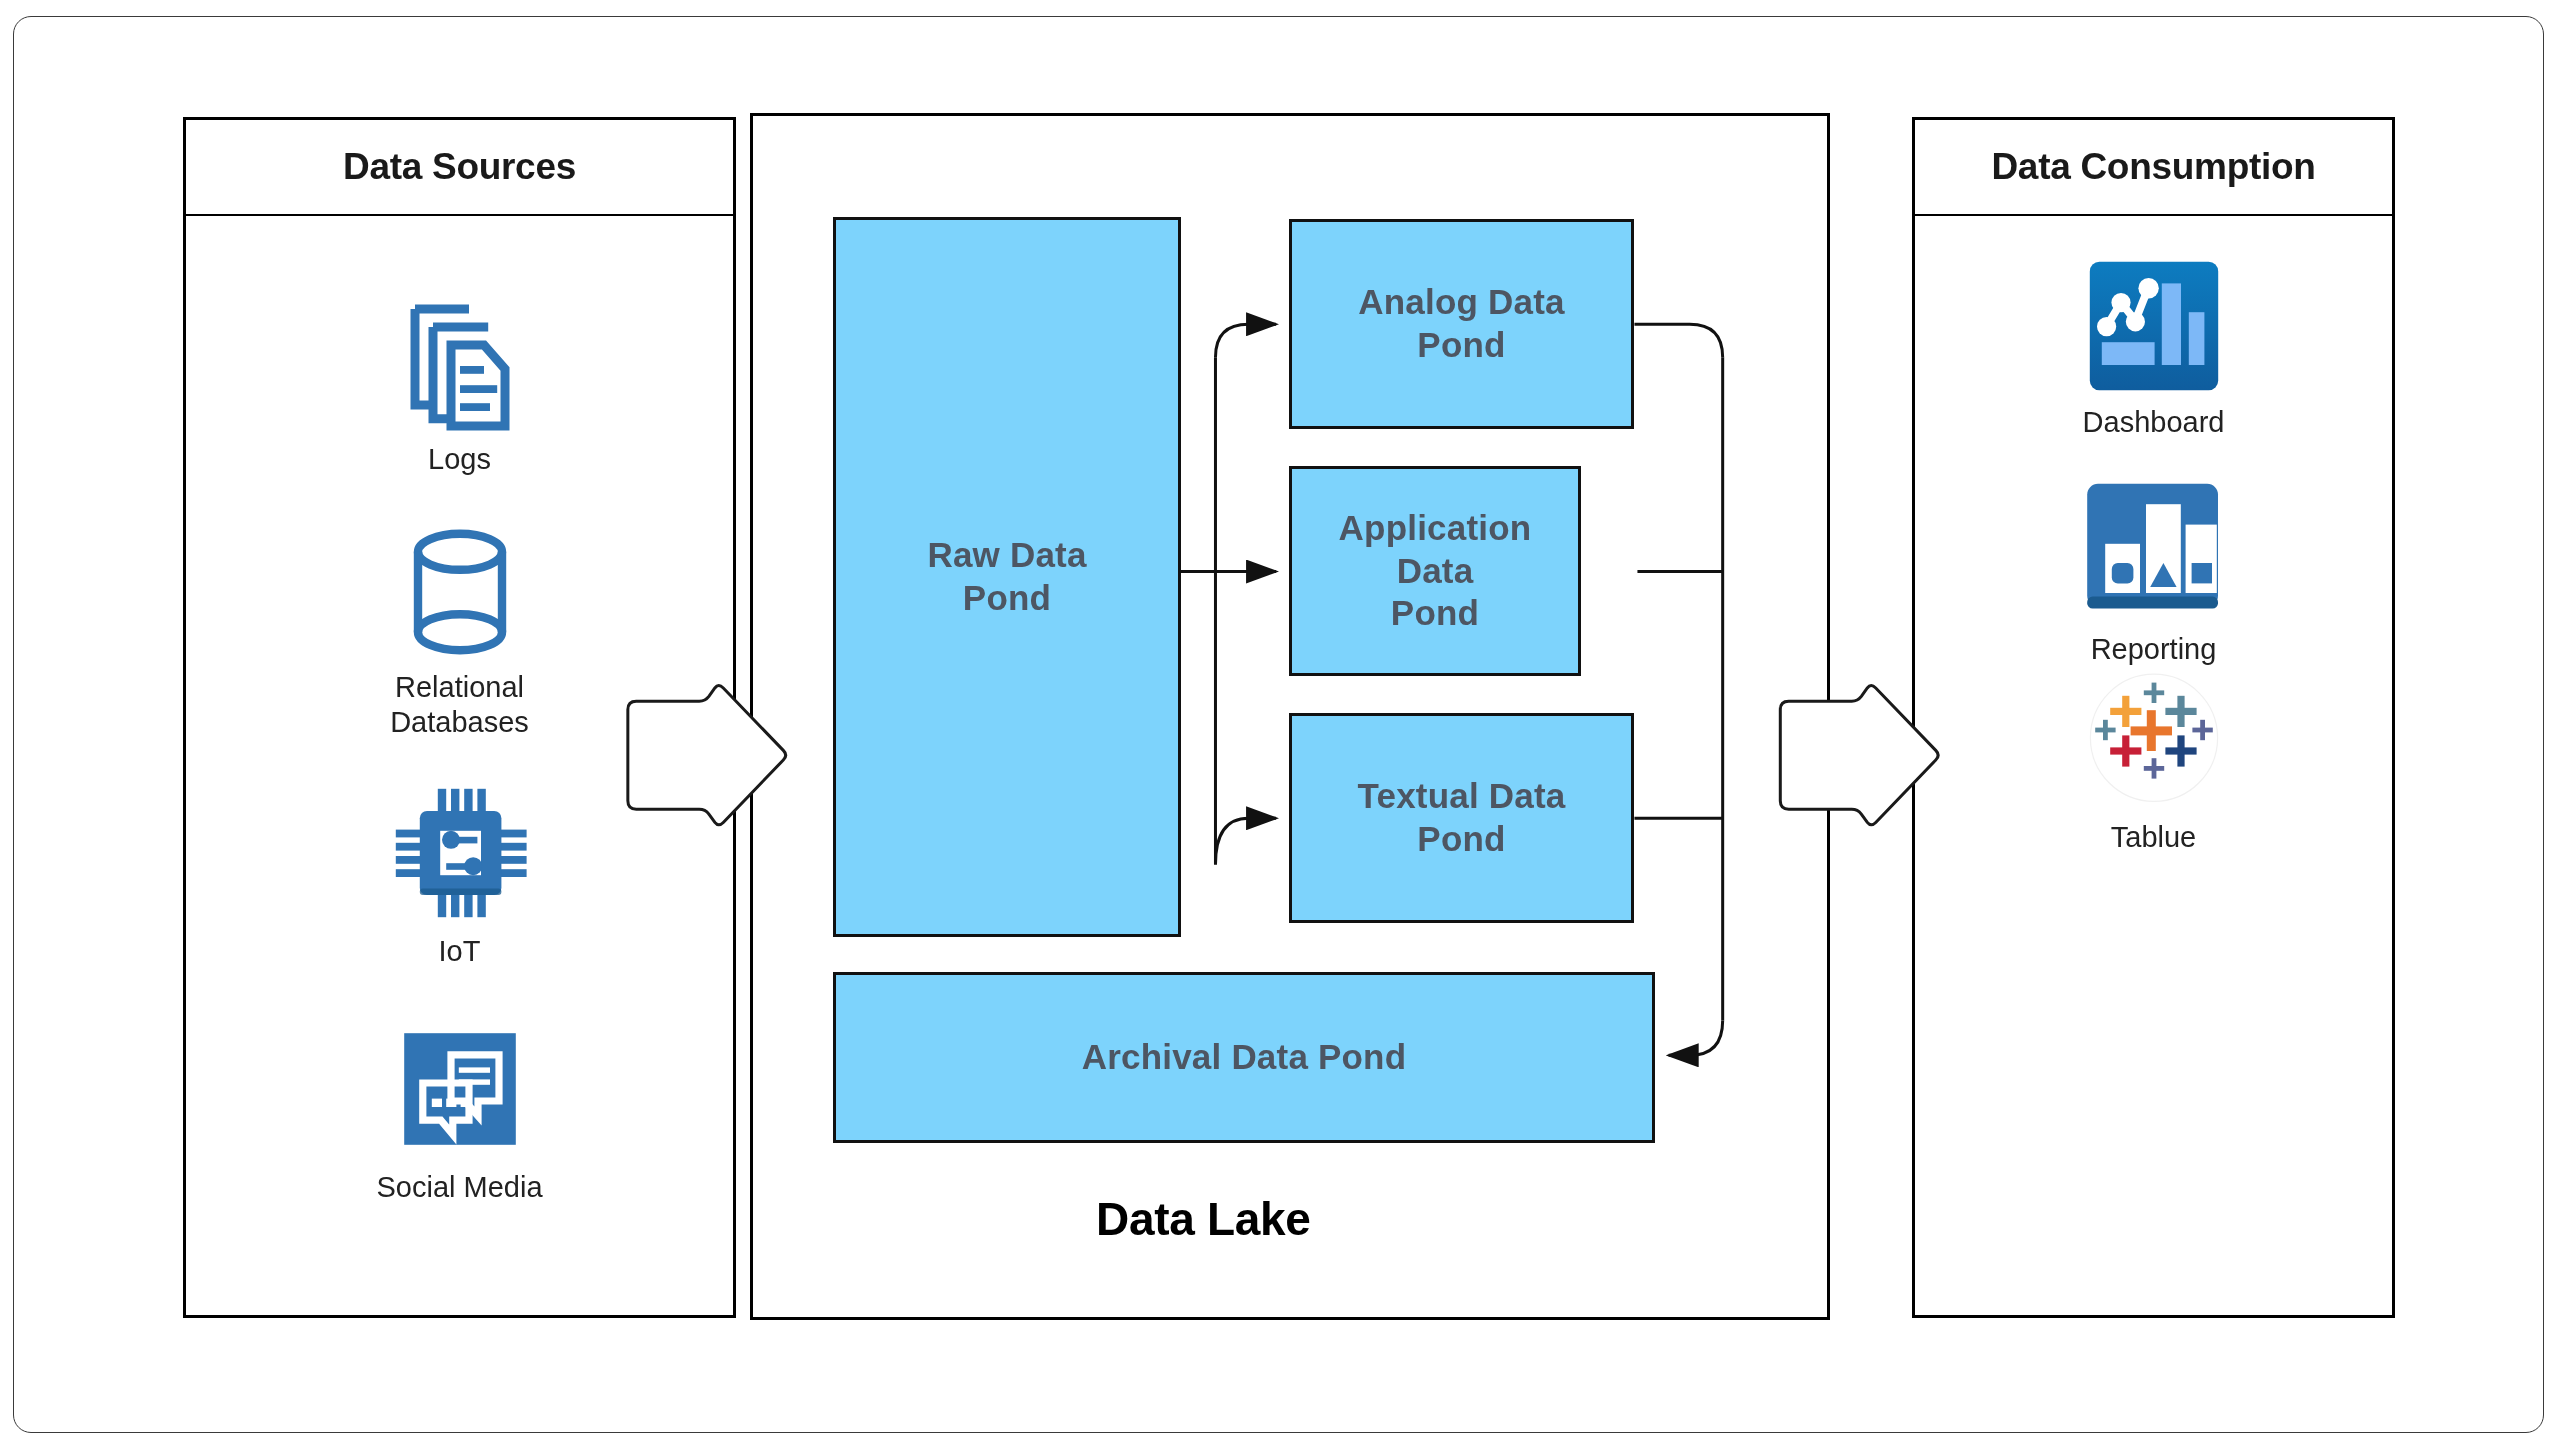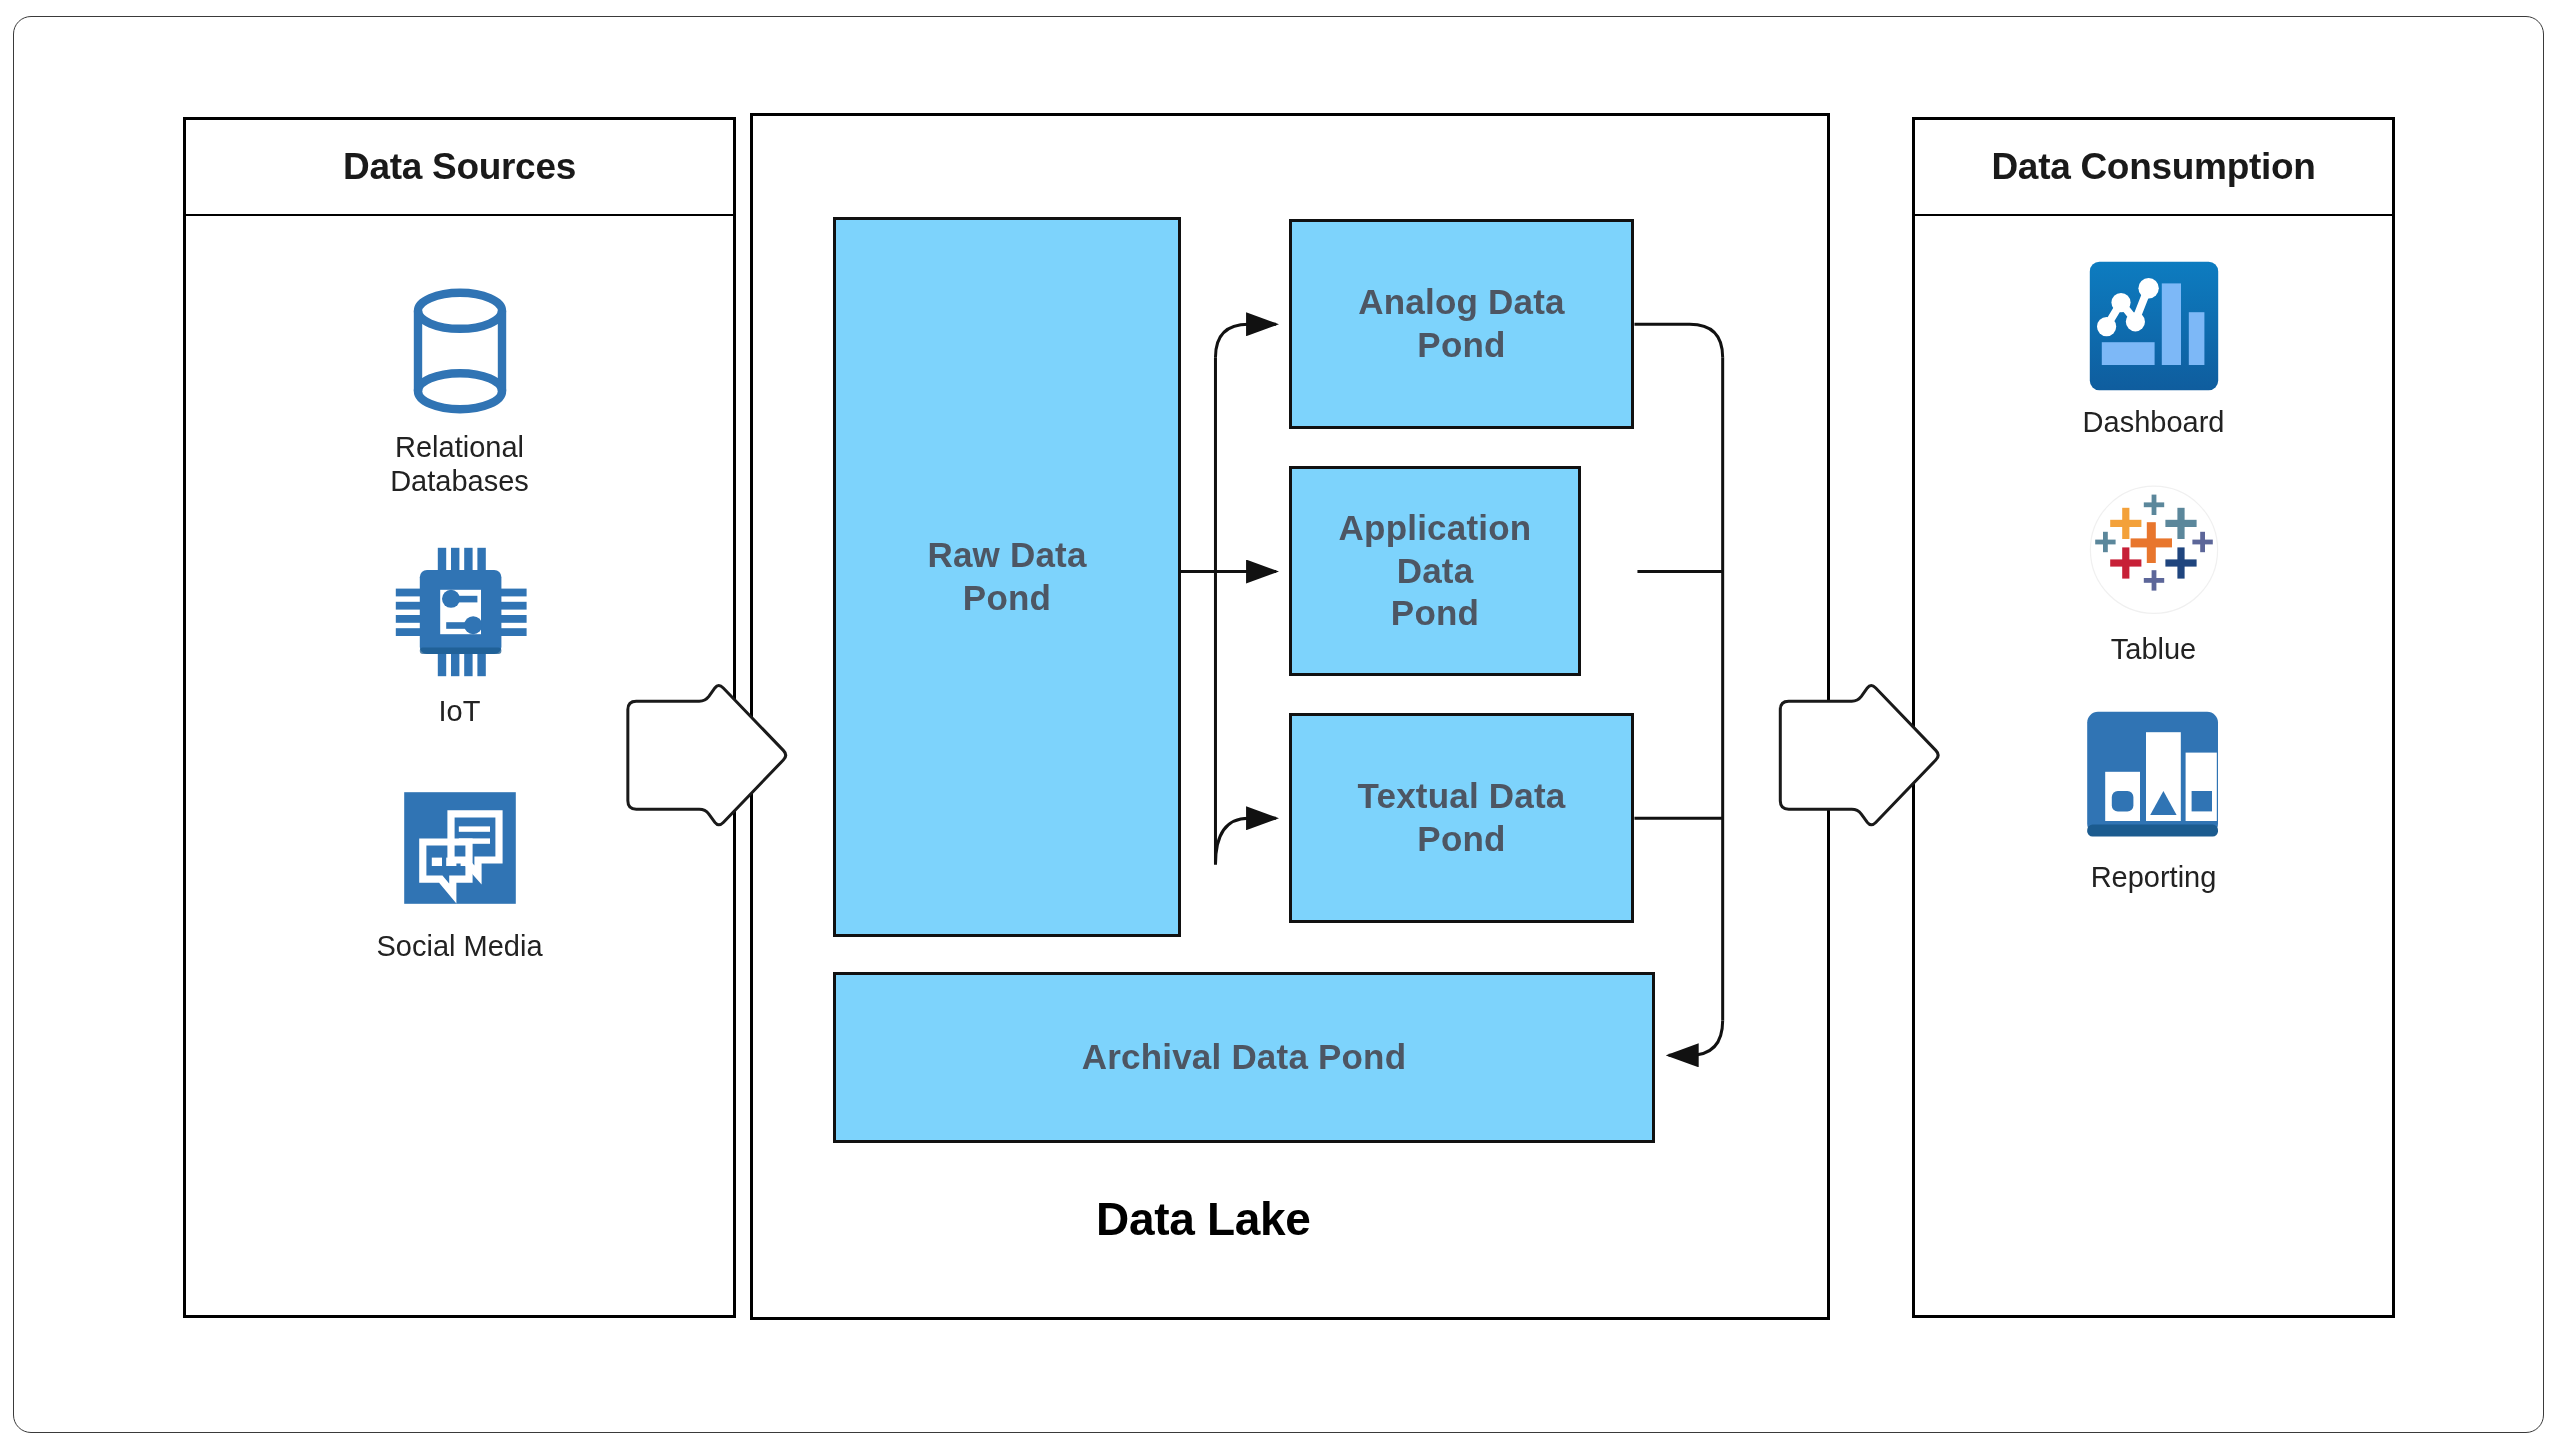--- a/index.html
+++ b/index.html
@@ -128,20 +128,39 @@
 
   <div class="page-frame"></div>
 
   <div class="panel" style="left:183px; top:117px; width:553px; height:1201px;">
     <div class="panel-header">
       <div class="panel-header-text">Data Sources</div>
     </div>
 
     <div class="item-col" style="justify-content:flex-start; padding-top:66px;">
 
+      <div class="item" style="margin-bottom:47px;">
+        <div class="item-icon" style="height:150px;">
+          <svg width="126" height="150" viewBox="0 0 210 250">
+            <g fill="none" stroke="#3074b4" stroke-width="15" stroke-linejoin="miter">
+              <path d="M30 45 L30 205 L58 205"></path>
+              <path d="M30 45 L120 45"></path>
+              <path d="M60 75 L60 228 L88 228"></path>
+              <path d="M60 75 L152 75"></path>
+              <path d="M90 105 L90 240 L180 240 L180 145 L145 105 Z"></path>
+            </g>
+            <g fill="#3074b4">
+              <rect x="105" y="140" width="40" height="13"></rect>
+              <rect x="105" y="172" width="62" height="13"></rect>
+              <rect x="105" y="202" width="50" height="13"></rect>
+            </g>
+          </svg>
+        </div>
+        <div class="item-label">Logs</div>
+      </div>
 
       <div class="item" style="margin-bottom:42px;">
         <div class="item-icon" style="height:138px;">
           <svg width="120" height="138" viewBox="0 0 200 230">
             <g fill="none" stroke="#3074b4" stroke-width="14">
               <ellipse cx="100" cy="48" rx="70" ry="30"></ellipse>
               <path d="M30 48 L30 182"></path>
               <path d="M170 48 L170 182"></path>
               <ellipse cx="100" cy="182" rx="70" ry="30"></ellipse>
             </g>
@@ -271,94 +290,94 @@
               <circle cx="36" cy="116" r="16"></circle>
               <circle cx="60" cy="76" r="16"></circle>
               <circle cx="84" cy="108" r="16"></circle>
               <circle cx="106" cy="52" r="17"></circle>
             </g>
           </svg>
         </div>
         <div class="item-label">Dashboard</div>
       </div>
 
-      <div class="item" style="margin-bottom:40px;">
-        <div class="item-icon" style="height:144px;">
-          <svg width="144" height="144" viewBox="0 0 240 240">
-            <circle cx="120" cy="118" r="106" fill="#ffffff" stroke="#f0f0f0" stroke-width="2"></circle>
-
-            <g fill="#e8762d">
-              <rect x="108" y="72" width="15" height="68"></rect>
-              <rect x="81" y="99" width="69" height="15"></rect>
-            </g>
-
-            <g fill="#f3a13a">
-              <rect x="67" y="48" width="12" height="52"></rect>
-              <rect x="47" y="68" width="52" height="12"></rect>
-            </g>
-
-            <g fill="#5b879b">
-              <rect x="159" y="48" width="12" height="52"></rect>
-              <rect x="139" y="68" width="52" height="12"></rect>
-            </g>
-
-            <g fill="#1f457e">
-              <rect x="159" y="114" width="12" height="52"></rect>
-              <rect x="139" y="134" width="52" height="12"></rect>
-            </g>
-
-            <g fill="#c72037">
-              <rect x="67" y="114" width="12" height="52"></rect>
-              <rect x="47" y="134" width="52" height="12"></rect>
-            </g>
-
-            <g fill="#5b879b">
-              <rect x="116" y="26" width="8" height="34"></rect>
-              <rect x="103" y="39" width="34" height="8"></rect>
-            </g>
-
-            <g fill="#5b879b">
-              <rect x="35" y="88" width="8" height="34"></rect>
-              <rect x="22" y="101" width="34" height="8"></rect>
-            </g>
-
-            <g fill="#5c6699">
-              <rect x="197" y="88" width="8" height="34"></rect>
-              <rect x="184" y="101" width="34" height="8"></rect>
-            </g>
-
-            <g fill="#5c6699">
-              <rect x="116" y="152" width="8" height="34"></rect>
-              <rect x="103" y="165" width="34" height="8"></rect>
-            </g>
-          </svg>
-        </div>
-        <div class="item-label">Tablue</div>
-      </div>
-
       <div class="item">
         <div class="item-icon" style="height:144px;">
           <svg width="147" height="144" viewBox="0 0 245 240">
             <rect x="12" y="8" width="218" height="204" rx="18" fill="#3074b4"></rect>
             <rect x="12" y="196" width="218" height="20" rx="9" fill="#1b5b8f"></rect>
             <g fill="#ffffff">
               <rect x="42" y="108" width="58" height="82"></rect>
               <rect x="110" y="42" width="58" height="148"></rect>
               <rect x="176" y="76" width="52" height="114"></rect>
             </g>
             <g fill="#3074b4">
               <rect x="53" y="140" width="36" height="34" rx="10"></rect>
               <path d="M139 140 L161 180 L117 180 Z"></path>
               <rect x="186" y="140" width="34" height="34"></rect>
             </g>
           </svg>
         </div>
         <div class="item-label">Reporting</div>
       </div>
 
+      <div class="item" style="margin-bottom:40px;">
+        <div class="item-icon" style="height:144px;">
+          <svg width="144" height="144" viewBox="0 0 240 240">
+            <circle cx="120" cy="118" r="106" fill="#ffffff" stroke="#f0f0f0" stroke-width="2"></circle>
+
+            <g fill="#e8762d">
+              <rect x="108" y="72" width="15" height="68"></rect>
+              <rect x="81" y="99" width="69" height="15"></rect>
+            </g>
+
+            <g fill="#f3a13a">
+              <rect x="67" y="48" width="12" height="52"></rect>
+              <rect x="47" y="68" width="52" height="12"></rect>
+            </g>
+
+            <g fill="#5b879b">
+              <rect x="159" y="48" width="12" height="52"></rect>
+              <rect x="139" y="68" width="52" height="12"></rect>
+            </g>
+
+            <g fill="#1f457e">
+              <rect x="159" y="114" width="12" height="52"></rect>
+              <rect x="139" y="134" width="52" height="12"></rect>
+            </g>
+
+            <g fill="#c72037">
+              <rect x="67" y="114" width="12" height="52"></rect>
+              <rect x="47" y="134" width="52" height="12"></rect>
+            </g>
+
+            <g fill="#5b879b">
+              <rect x="116" y="26" width="8" height="34"></rect>
+              <rect x="103" y="39" width="34" height="8"></rect>
+            </g>
+
+            <g fill="#5b879b">
+              <rect x="35" y="88" width="8" height="34"></rect>
+              <rect x="22" y="101" width="34" height="8"></rect>
+            </g>
+
+            <g fill="#5c6699">
+              <rect x="197" y="88" width="8" height="34"></rect>
+              <rect x="184" y="101" width="34" height="8"></rect>
+            </g>
+
+            <g fill="#5c6699">
+              <rect x="116" y="152" width="8" height="34"></rect>
+              <rect x="103" y="165" width="34" height="8"></rect>
+            </g>
+          </svg>
+        </div>
+        <div class="item-label">Tablue</div>
+      </div>
+
     </div>
   </div>
 
   <svg class="overlay" viewBox="0 0 4270 2422">
     <defs>
       <marker id="arrowhead" markerWidth="11" markerHeight="8" refX="10" refY="4" orient="auto" markerUnits="strokeWidth">
         <path d="M0,0 L11,4 L0,8 Z" fill="#111111"></path>
       </marker>
       <marker id="arrowhead-left" markerWidth="11" markerHeight="8" refX="10" refY="4" orient="auto" markerUnits="strokeWidth">
         <path d="M0,0 L11,4 L0,8 Z" fill="#111111"></path>

